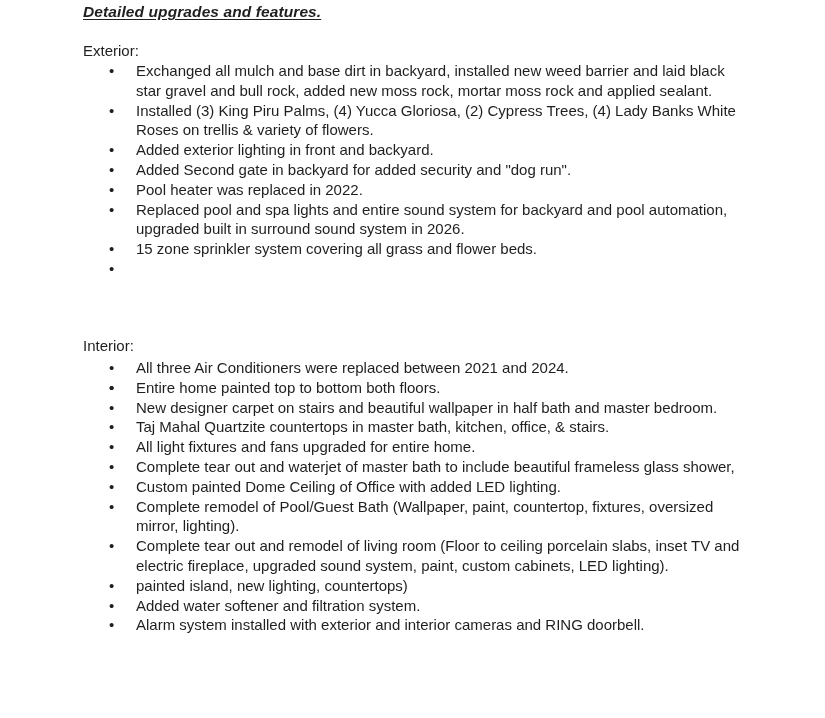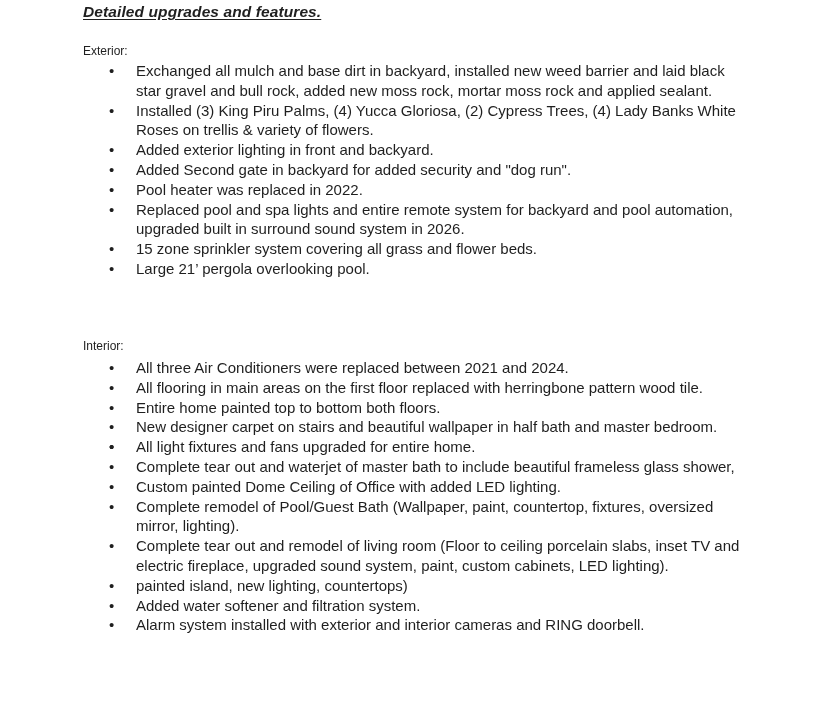--- a/index.html
+++ b/index.html
@@ -32,21 +32,21 @@
       font-style: italic;
       text-decoration: underline;
       text-underline-offset: 2px;
       letter-spacing: 0.1px;
       line-height: 20px;
       white-space: nowrap;
     }
     .section-label {
       position: absolute;
       left: 53px;
-      font-size: 12px;
+      font-size: 15px;
       line-height: 20px;
       white-space: nowrap;
     }
     ul.bullets {
       position: absolute;
       left: 0;
       margin: 0;
       padding: 0;
       list-style: none;
       width: 825px;
@@ -95,53 +95,52 @@
     <li>
         <span class="bullet">•</span>
         <span class="line">Added Second gate in backyard for added security and "dog run".</span>
       </li>
     <li>
         <span class="bullet">•</span>
         <span class="line">Pool heater was replaced in 2022.</span>
       </li>
     <li>
         <span class="bullet">•</span>
-        <span class="line">Replaced pool and spa lights and entire remote system for backyard and pool automation,</span>
+        <span class="line">Replaced pool and spa lights and entire sound system for backyard and pool automation,</span>
         <span class="line">upgraded built in surround sound system in 2026.</span>
       </li>
     <li>
         <span class="bullet">•</span>
         <span class="line">15 zone sprinkler system covering all grass and flower beds.</span>
       </li>
     <li>
         <span class="bullet">•</span>
-        <span class="line">Large 21’ pergola overlooking pool.</span>
       </li>
   </ul>
 
   <div class="section-label" style="top:336px;">Interior:</div>
   <ul class="bullets" style="top:358px;">
     <li>
         <span class="bullet">•</span>
         <span class="line">All three Air Conditioners were replaced between 2021 and 2024.</span>
       </li>
     <li>
         <span class="bullet">•</span>
-        <span class="line">All flooring in main areas on the first floor replaced with herringbone pattern wood tile.</span>
       </li>
     <li>
         <span class="bullet">•</span>
         <span class="line">Entire home painted top to bottom both floors.</span>
       </li>
     <li>
         <span class="bullet">•</span>
         <span class="line">New designer carpet on stairs and beautiful wallpaper in half bath and master bedroom.</span>
       </li>
     <li>
         <span class="bullet">•</span>
+        <span class="line">Taj Mahal Quartzite countertops in master bath, kitchen, office, &amp; stairs.</span>
       </li>
     <li>
         <span class="bullet">•</span>
         <span class="line">All light fixtures and fans upgraded for entire home.</span>
       </li>
     <li>
         <span class="bullet">•</span>
         <span class="line">Complete tear out and waterjet of master bath to include beautiful frameless glass shower,</span>
       </li>
     <li>

